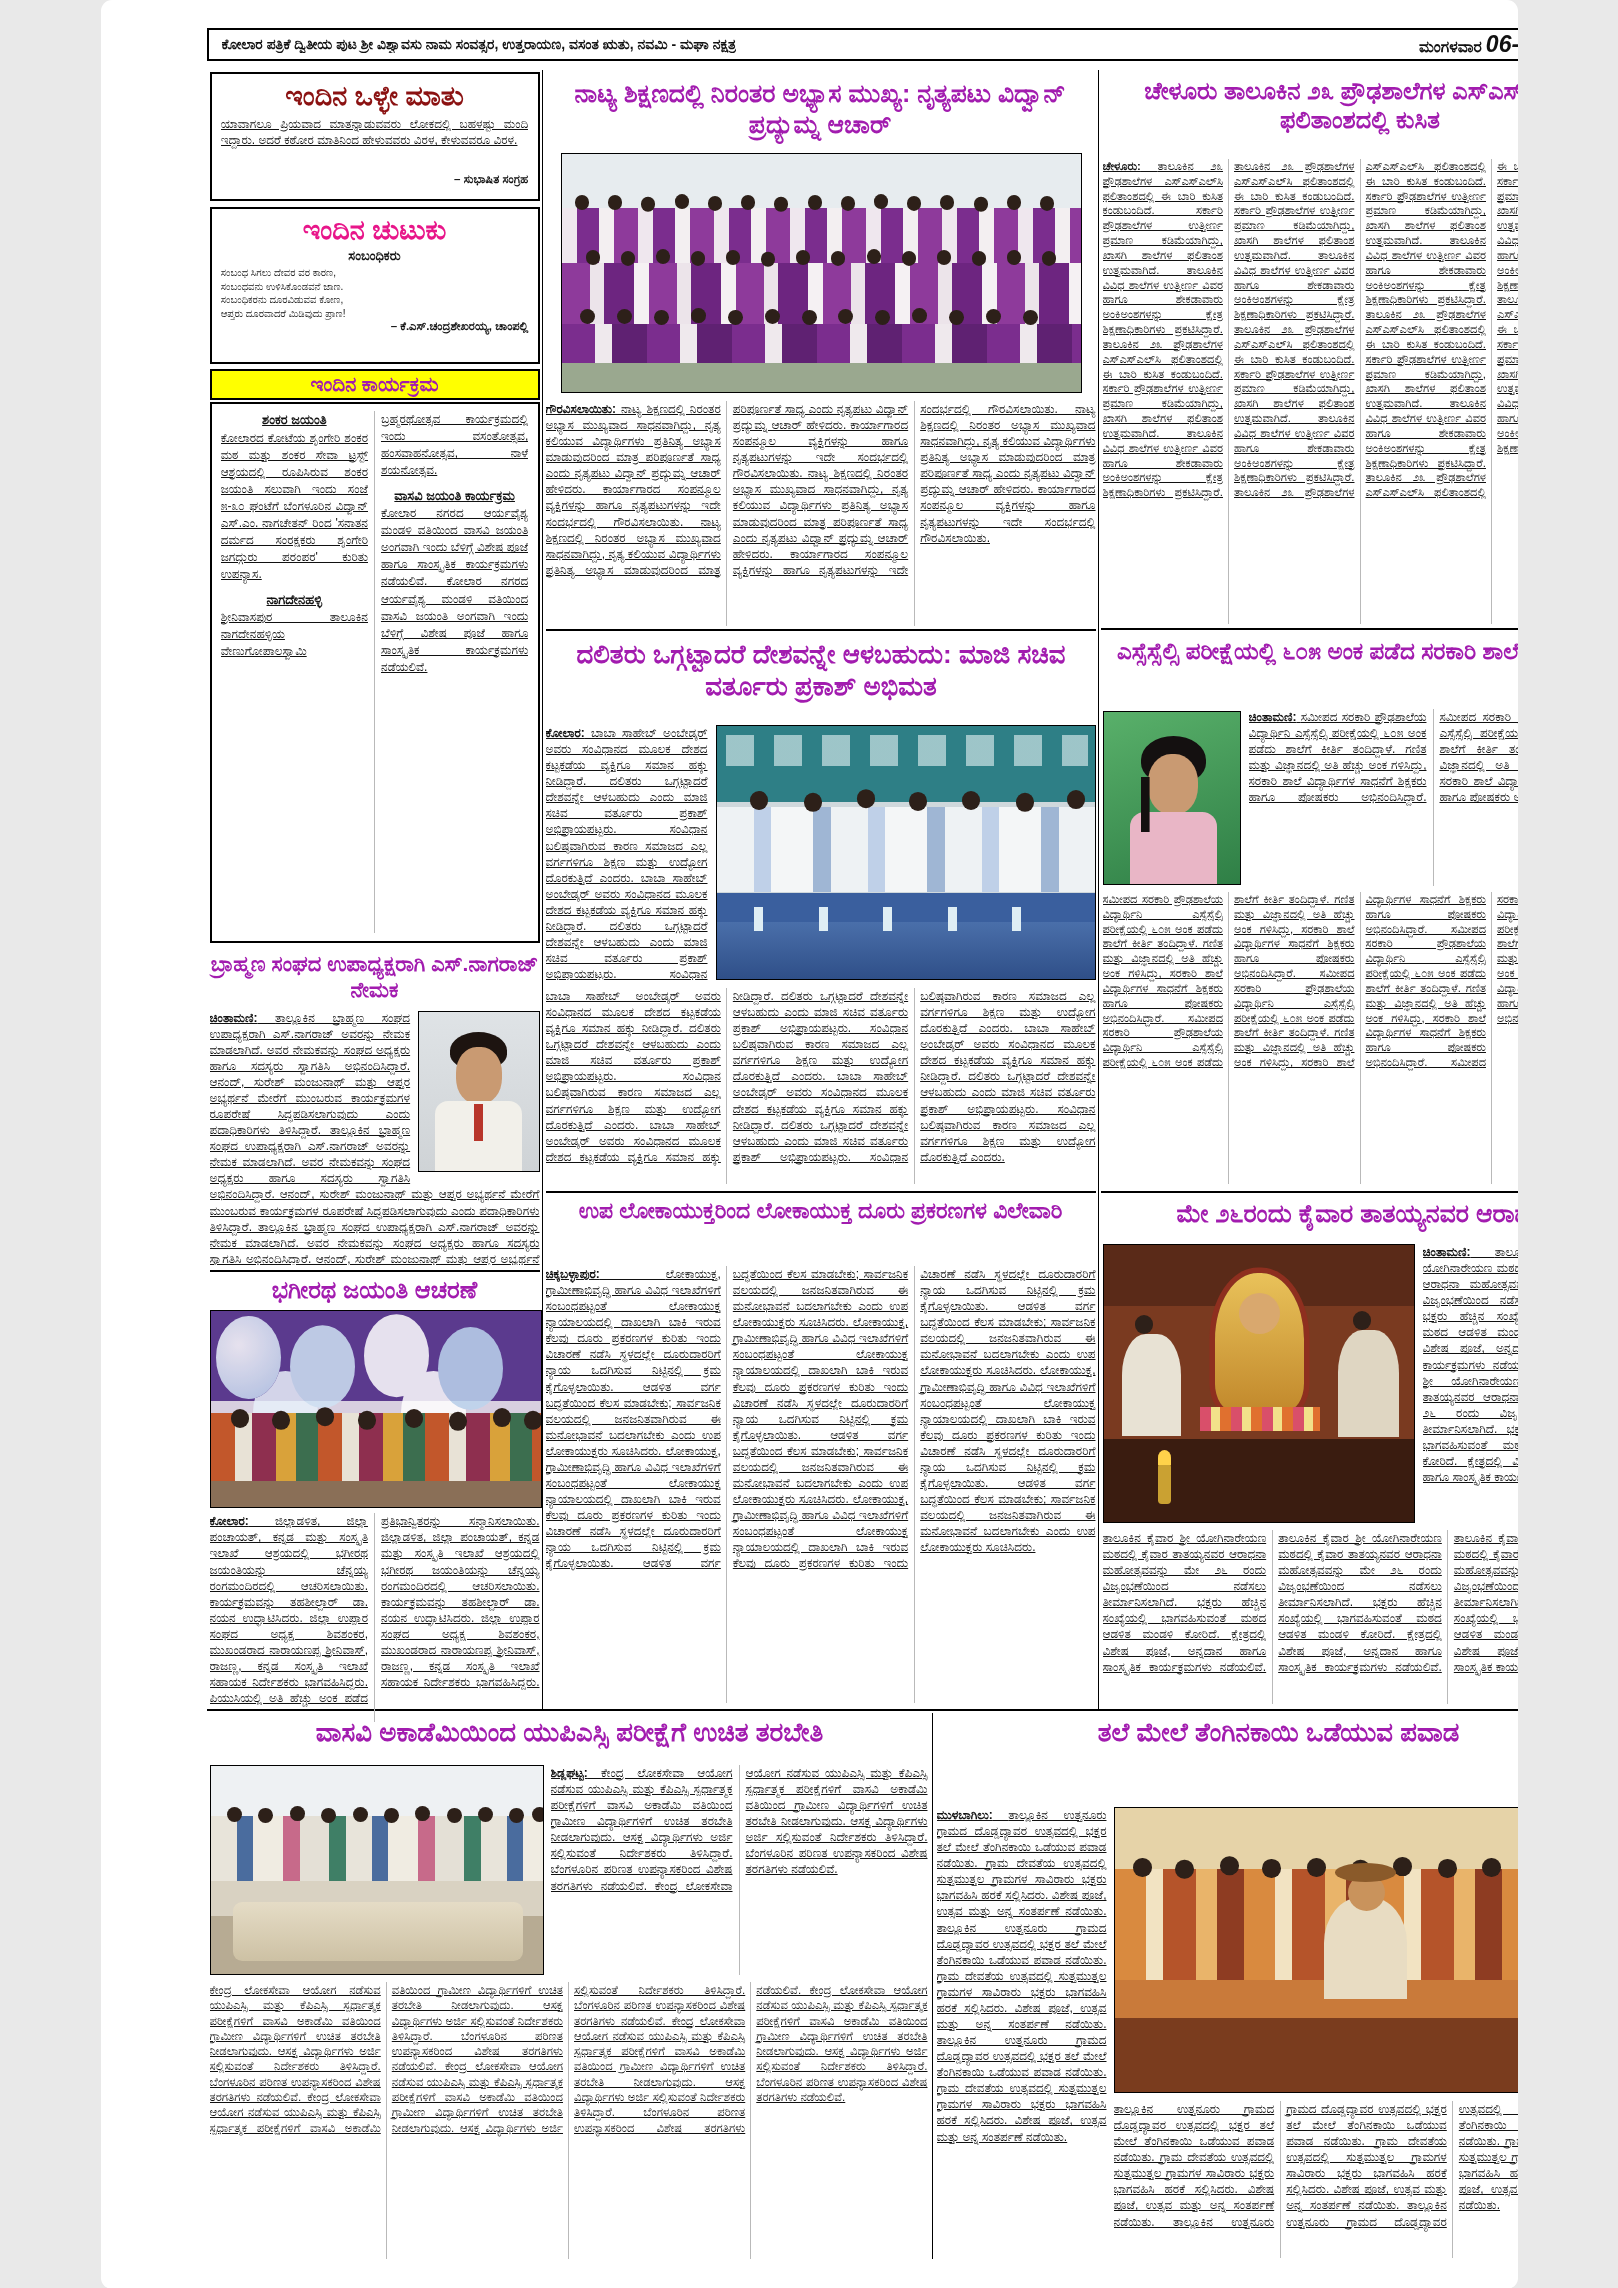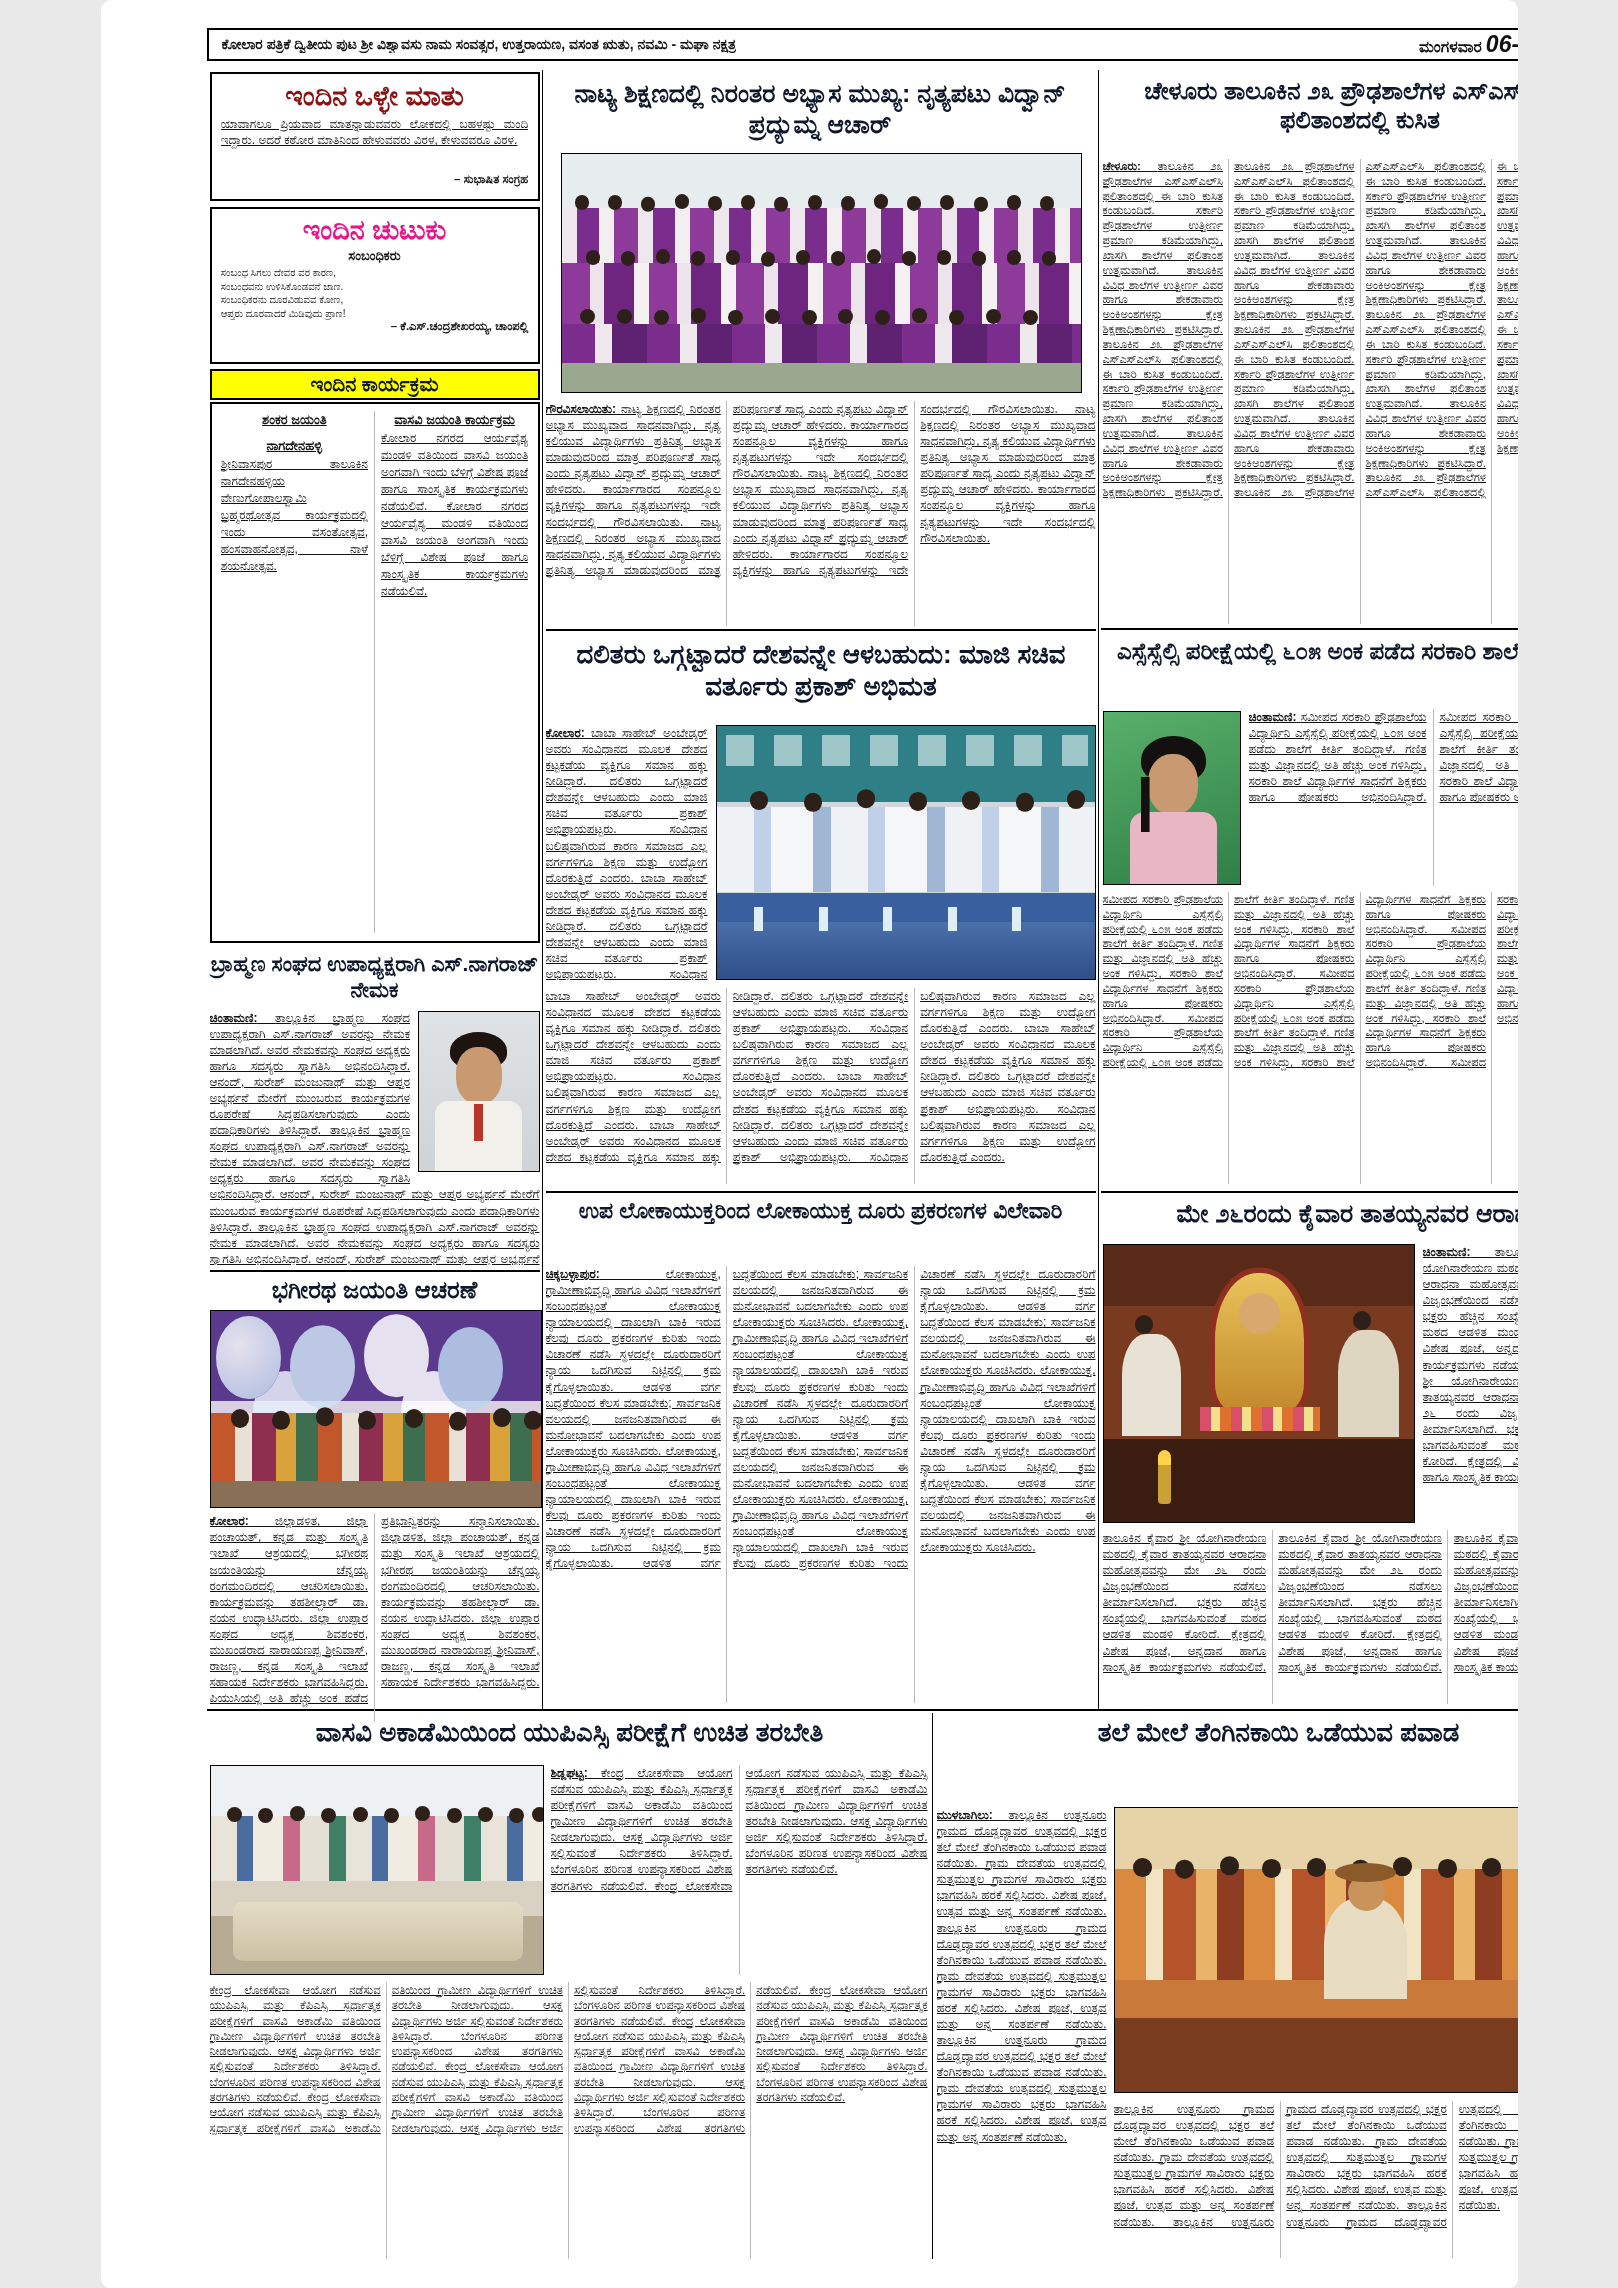--- a/index.html
+++ b/index.html
@@ -1,19 +1,19 @@
 <!DOCTYPE html>
 <html style="font-size:14.8px"><head>
 <meta charset="utf-8">
 <style>
   html,body{margin:0;padding:0;background:#e9e9e9;}
   #page{position:relative;width:1417px;height:2289px;background:#ffffff;margin:0 auto;
         font-family:"Liberation Sans","DejaVu Sans",sans-serif;color:#111;overflow:hidden;border-radius:11px;}
   .abs{position:absolute;box-sizing:border-box;}
-  .hl{font-weight:bold;text-align:center;line-height:1.22;color:#0f172a;letter-spacing:0;}
+  .hl{font-weight:bold;text-align:center;line-height:1.22;color:#a21caf;letter-spacing:0;}
   .bdy{font-size:12px;line-height:1.34;text-align:justify;overflow:hidden;text-decoration:underline;}
   .byl{font-weight:bold;}
   .cols3{column-count:3;column-gap:12px;column-rule:0.9px solid #b9b9b9;}
   .cols4{column-count:4;column-gap:11px;column-rule:0.9px solid #b9b9b9;}
   .cols2{column-count:2;column-gap:13px;column-rule:0.9px solid #b9b9b9;}
   .box{border:2.8px solid #000;}
   .vrule{width:1.8px;background:#000;}
   .hrule{height:1.8px;background:#000;}
   .photo{overflow:hidden;border:1.8px solid #000;}
   .heads{position:absolute;width:18.5px;height:18.5px;border-radius:50%;background:#2d2019;}
@@ -64,20 +64,21 @@
     <div class="credit">– ಕೆ.ಎಸ್.ಚಂದ್ರಶೇಖರಯ್ಯ, ಚಾಂಪಲ್ಲಿ</div>
   </div>
 
   <div class="abs" style="left:109px;top:369px;width:330px;height:31px;background:#ffff00;border:2.3px solid #000;display:flex;align-items:center;justify-content:center;">
     <span class="hl" style="font-size:20px;">ಇಂದಿನ ಕಾರ್ಯಕ್ರಮ</span>
   </div>
   <div class="abs box" style="left:109px;top:402px;width:330px;height:541px;padding:7.4px 9.2px;">
     <div class="cols2 bdy" style="height:522px;font-size:12px;line-height:1.42;">
       <div>
         <div class="subhead">ಶಂಕರ ಜಯಂತಿ</div>
+        <span class="bd">ಕೋಲಾರದ ಕೋಟೆಯ ಶೃಂಗೇರಿ ಶಂಕರ ಮಠ ಮತ್ತು ಶಂಕರ ಸೇವಾ ಟ್ರಸ್ಟ್ ಆಶ್ರಯದಲ್ಲಿ ರೂಪಿಸಿರುವ ಶಂಕರ ಜಯಂತಿ ಸಲುವಾಗಿ ಇಂದು ಸಂಜೆ ೫-೩೦ ಘಂಟೆಗೆ ಬೆಂಗಳೂರಿನ ವಿದ್ವಾನ್ ಎಸ್.ಎಂ. ನಾಗಚೇತನ್ ರಿಂದ 'ಸನಾತನ ದರ್ಮದ ಸಂರಕ್ಷಕರು ಶೃಂಗೇರಿ ಜಗದ್ಗುರು ಪರಂಪರ' ಕುರಿತು ಉಪನ್ಯಾಸ.</span>
       </div>
       <div style="margin-top:7.4px;">
         <div class="subhead">ನಾಗದೇನಹಳ್ಳಿ</div>
         <span class="bd">ಶ್ರೀನಿವಾಸಪುರ ತಾಲೂಕಿನ ನಾಗದೇನಹಳ್ಳಿಯ ವೇಣುಗೋಪಾಲಸ್ವಾಮಿ ಬ್ರಹ್ಮರಥೋತ್ಸವ ಕಾರ್ಯಕ್ರಮದಲ್ಲಿ ಇಂದು ವಸಂತೋತ್ಸವ, ಹಂಸವಾಹನೋತ್ಸವ, ನಾಳೆ ಶಯನೋತ್ಸವ.</span>
       </div>
       <div style="margin-top:7.4px;">
         <div class="subhead">ವಾಸವಿ ಜಯಂತಿ ಕಾರ್ಯಕ್ರಮ</div>
         <span class="bd">ಕೋಲಾರ ನಗರದ ಆರ್ಯವೈಶ್ಯ ಮಂಡಳಿ ವತಿಯಿಂದ ವಾಸವಿ ಜಯಂತಿ ಅಂಗವಾಗಿ ಇಂದು ಬೆಳಿಗ್ಗೆ ವಿಶೇಷ ಪೂಜೆ ಹಾಗೂ ಸಾಂಸ್ಕೃತಿಕ ಕಾರ್ಯಕ್ರಮಗಳು ನಡೆಯಲಿವೆ. ಕೋಲಾರ ನಗರದ ಆರ್ಯವೈಶ್ಯ ಮಂಡಳಿ ವತಿಯಿಂದ ವಾಸವಿ ಜಯಂತಿ ಅಂಗವಾಗಿ ಇಂದು ಬೆಳಿಗ್ಗೆ ವಿಶೇಷ ಪೂಜೆ ಹಾಗೂ ಸಾಂಸ್ಕೃತಿಕ ಕಾರ್ಯಕ್ರಮಗಳು ನಡೆಯಲಿವೆ.</span>
       </div>
     </div>

